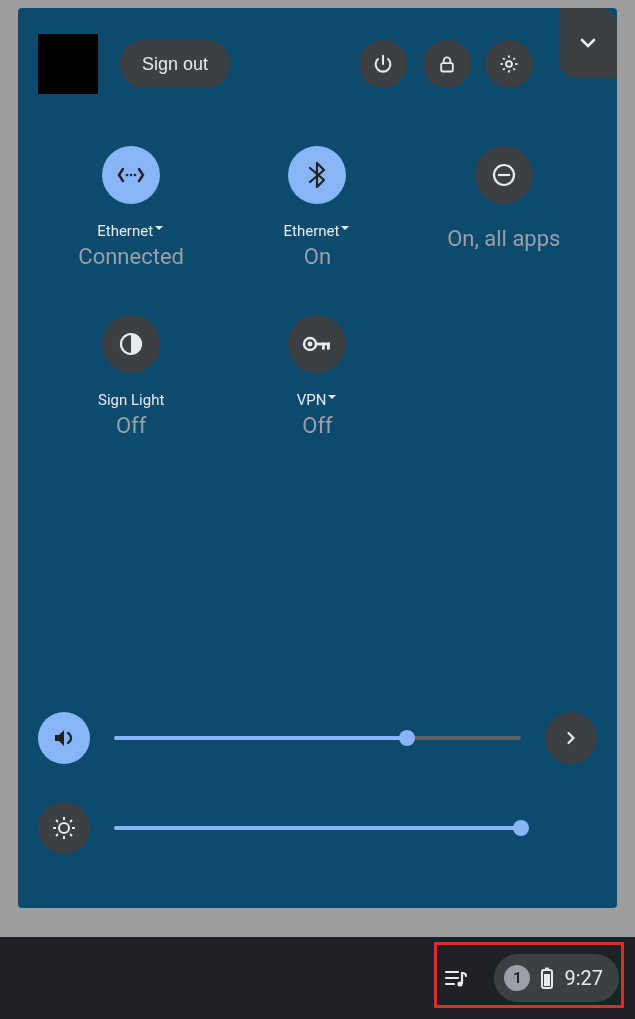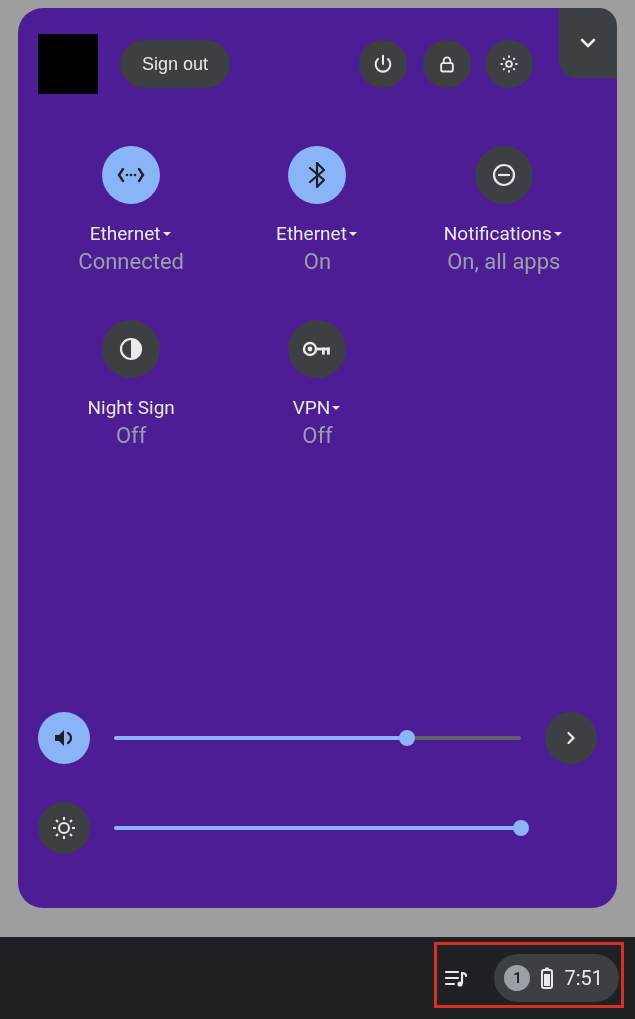--- a/index.html
+++ b/index.html
@@ -11,22 +11,22 @@
     font-family: Roboto, "Segoe UI", Arial, sans-serif;
     position: relative;
     overflow: hidden;
   }
   .panel {
     position: absolute;
     left: 18px;
     top: 8px;
     width: 599px;
     height: 900px;
-    background: #4c1d95;
-    border-radius: 25px;
+    background: #0c4a6e;
+    border-radius: 4px;
     padding: 24px 20px 30px 20px;
   }
   .header {
     display: flex;
     align-items: center;
     gap: 14px;
     height: 64px;
   }
   .avatar {
     width: 60px;
@@ -85,23 +85,23 @@
     border-radius: 50%;
     display: flex;
     align-items: center;
     justify-content: center;
     margin-bottom: 18px;
   }
   .tile-icon.on { background: #8ab4f8; }
   .tile-icon.off { background: #3c4043; }
   .tile-label {
     color: #e8eaed;
-    font-size: 19px;
-    display: flex;
-    align-items: center;
+    font-size: 15px;
+    display: flex;
+    align-items: flex-start;
   }
   .tile-status {
     color: #9aa0a6;
     font-size: 22px;
     margin-top: 4px;
   }
   .caret {
     display: inline-block;
   }
   .sliders {
@@ -278,38 +278,32 @@
       <div class="tile-status">On</div>
     </div>
 
     <div class="tile">
       <div class="tile-icon off">
         <svg width="26" height="26" viewBox="0 0 26 26" fill="none" stroke="#e8eaed" stroke-width="2.2">
             <circle cx="13" cy="13" r="10"></circle>
             <line x1="7" y1="13" x2="19" y2="13"></line>
           </svg>
       </div>
-      <div class="tile-label">
-        <span>Notifications</span>
-        <svg class="caret" width="12" height="12" viewBox="0 0 12 12">
-            <path d="M2 4l4 4 4-4" fill="#e8eaed"></path>
-          </svg>
-      </div>
       <div class="tile-status">On, all apps</div>
     </div>
 
     <div class="tile">
       <div class="tile-icon off">
         <svg width="26" height="26" viewBox="0 0 26 26">
             <circle cx="13" cy="13" r="10" fill="none" stroke="#e8eaed" stroke-width="2.2"></circle>
             <path d="M13 3a10 10 0 0 1 0 20z" fill="#e8eaed"></path>
           </svg>
       </div>
       <div class="tile-label">
-        <span>Night Sign</span>
+        <span>Sign Light</span>
       </div>
       <div class="tile-status">Off</div>
     </div>
 
     <div class="tile">
       <div class="tile-icon off">
         <svg width="30" height="18" viewBox="0 0 30 18" fill="#e8eaed">
             <circle cx="8" cy="9" r="6" fill="none" stroke="#e8eaed" stroke-width="2.4"></circle>
             <circle cx="8" cy="9" r="2.4"></circle>
             <rect x="14" y="7.6" width="14" height="2.8"></rect>
@@ -376,17 +370,17 @@
         <path d="M19 6c2 0 4 1 4 3"></path>
       </svg>
   </div>
   <div class="status-pill">
     <div class="badge">1</div>
     <svg width="14" height="22" viewBox="0 0 14 22">
         <rect x="2" y="3" width="10" height="18" rx="2" fill="none" stroke="#e8eaed" stroke-width="2"></rect>
         <rect x="5" y="0.5" width="4" height="3" rx="1" fill="#e8eaed"></rect>
         <rect x="4" y="7" width="6" height="12" fill="#e8eaed"></rect>
       </svg>
-    <span>7:51</span>
+    <span>9:27</span>
   </div>
 </div>
 
 <div class="highlight" id="hl" style="left: 434px; top: 942px; width: 190px; height: 66px;"></div>
 
 </body></html>

